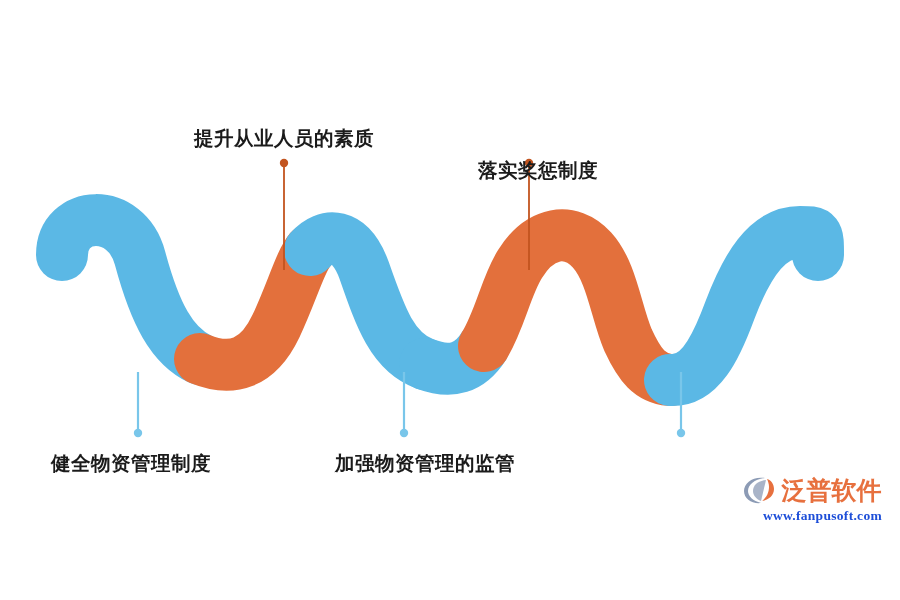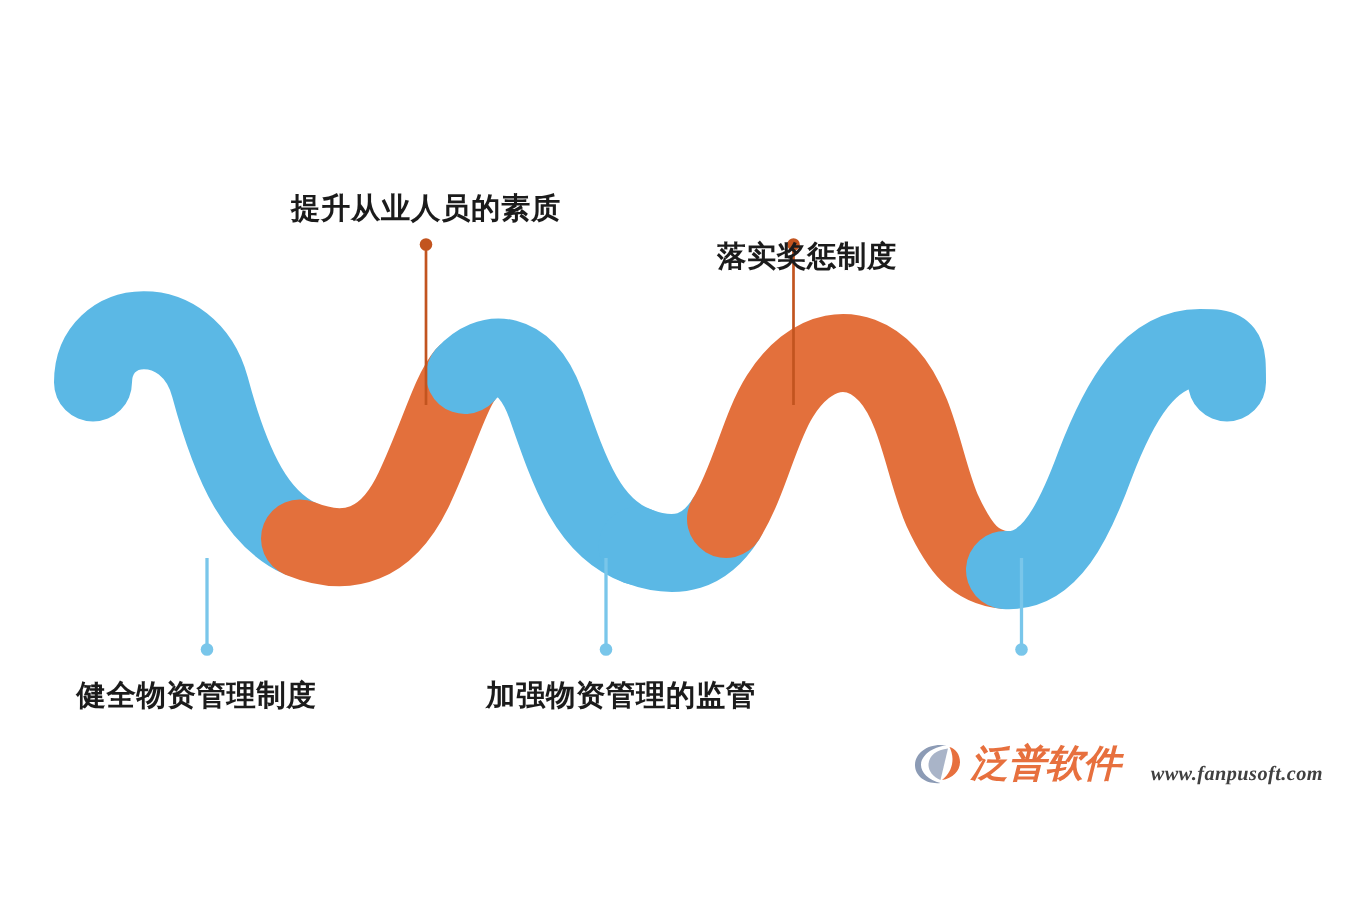--- a/index.html
+++ b/index.html
@@ -37,23 +37,22 @@
   }
   .label.top-label   { transform: translateX(-50%); }
   .label.bottom-label{ transform: translateX(-50%); }
 
   
   #logo {
     position: absolute;
     right: 18px;
     bottom: 12px;
     display: flex;
-    flex-direction: row;
-    align-items: flex-end;
-    font-style: italic;
+    flex-direction: column;
+    align-items: center;
   }
   #logo-row {
     display: flex;
     align-items: center;
     gap: 4px;
   }
   #logo-mark {
     width: 34px;
     height: 30px;
     flex: 0 0 auto;
@@ -64,21 +63,21 @@
     color: #E7703E;
     line-height: 1;
     letter-spacing: 0px;
     font-family: "Liberation Sans", "DejaVu Sans", sans-serif;
   }
   #logo-url {
     margin-top: 3px;
     margin-left: 20px;
     font-size: 13.5px;
     font-weight: bold;
-    color: #404040;
+    color: #1d4ed8;
     letter-spacing: 0.3px;
     font-family: "Liberation Serif", "DejaVu Serif", serif;
   }
 </style>
 </head>
 <body>
 
 <div id="canvas">
 
   <svg id="wave-svg" viewBox="0 0 900 600">
@@ -101,21 +100,21 @@
         <circle cx="404" cy="433" r="4.2" fill="#79C6EA"></circle>
         <line x1="681" x2="681" y1="372" y2="433" stroke="#79C6EA" stroke-width="2.2"></line>
         <circle cx="681" cy="433" r="4.2" fill="#79C6EA"></circle>
       </g>
   </svg>
 
   <div class="label top-label" style="left:284px; top:125px;">提升从业人员的素质</div>
   <div class="label top-label" style="left:538px; top:125px;margin-top:32px;">落实奖惩制度</div>
 
   <div class="label bottom-label" style="left:131px; top:450px;text-align:right;">健全物资管理制度</div>
-  <div class="label bottom-label" style="left:414px; top:450px;">加强物资管理的监管</div>
+  <div class="label bottom-label" style="left:425px; top:450px;">加强物资管理的监管</div>
 
   <div id="logo">
     <div id="logo-row">
       <svg id="logo-mark" viewBox="0 0 34 30">
         <path d="M22 3 C10 1 1 8 1 16 C1 24 9 29 18 28 C10 26 5 21 5 16 C5 10 12 4 22 3 Z" fill="#8C9BB5"></path>
         <path d="M23 5 C15 6 10 10 10 16 C10 20 13 24 18 26 L23 5 Z" fill="#8C9BB5" opacity="0.75"></path>
         <path d="M24 4 C28 5 31 9 31 14 C31 20 26 25 19 26 C24 22 26 17 26 12 C26 9 25 6 24 4 Z" fill="#E7703E"></path>
       </svg>
       <div id="logo-word">泛普软件</div>
     </div>

